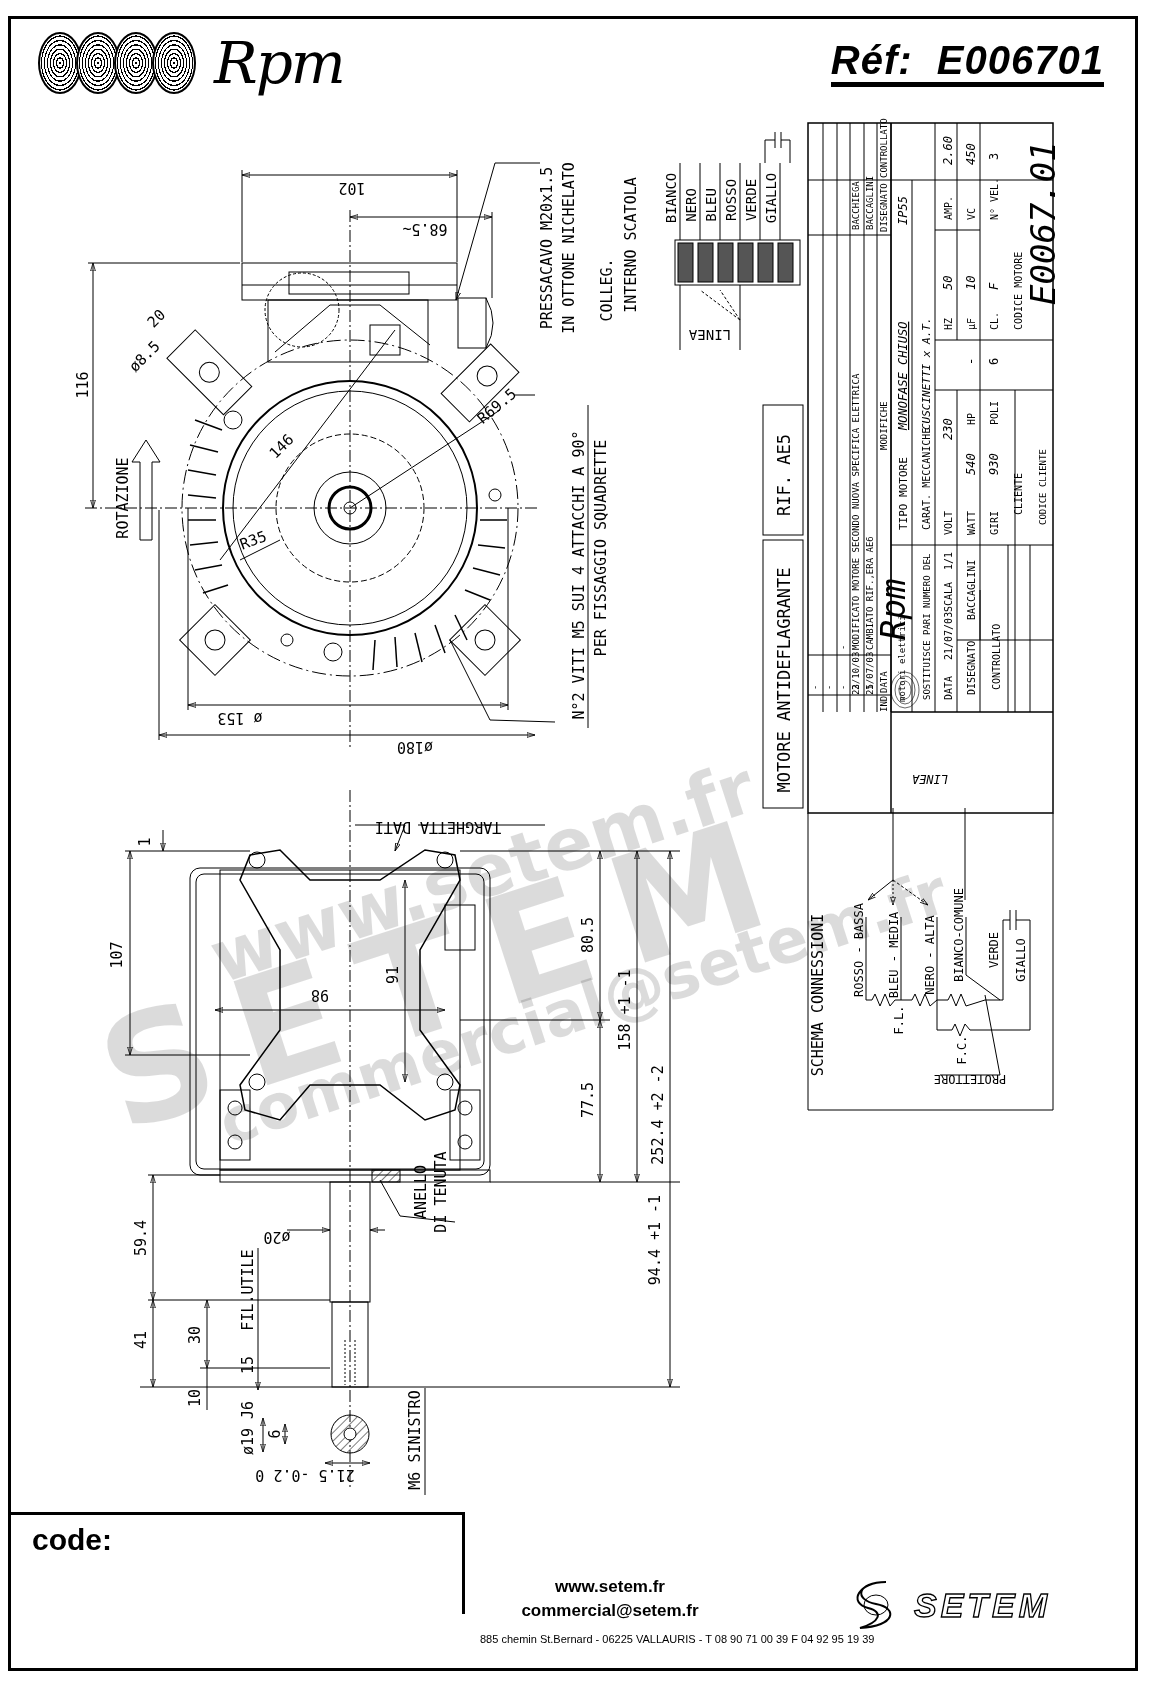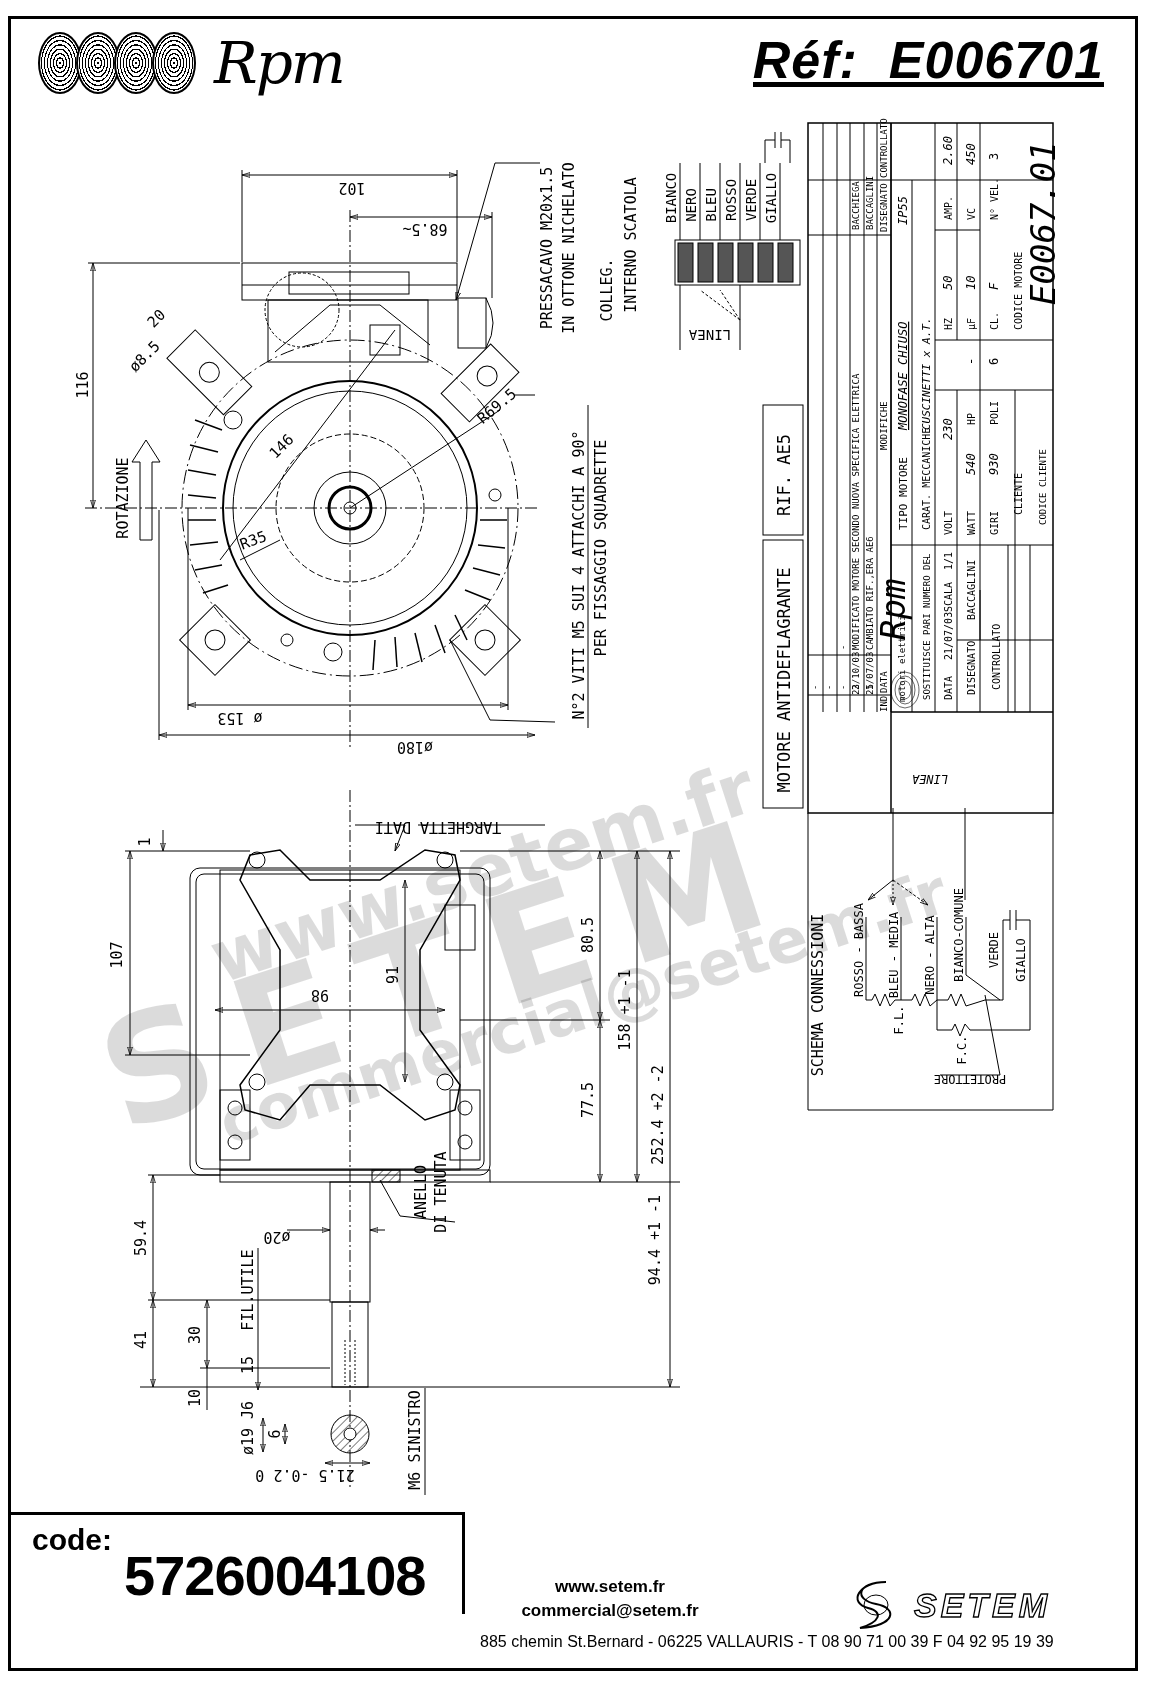--- a/index.html
+++ b/index.html
@@ -2,27 +2,27 @@
 <html><head>
 <meta charset="utf-8">
 <style>
   html,body{margin:0;padding:0;background:#fff;}
   body{width:1154px;height:1683px;position:relative;overflow:hidden;font-family:"Liberation Sans",sans-serif;color:#000;}
   .sheet{position:absolute;left:8px;top:16px;width:1130px;height:1655px;border:3px solid #000;box-sizing:border-box;}
   .hdr-logo{position:absolute;left:38px;top:28px;height:70px;display:flex;align-items:center;}
   .coils{display:flex;}
   .coil{width:44px;height:62px;border-radius:50%/50%;background:repeating-radial-gradient(ellipse at center,#000 0 1px,#fff 1px 3px);margin-right:-6px;border:2px solid #000;box-sizing:border-box;}
   .rpm{font-family:"DejaVu Serif",serif;font-style:italic;font-size:58px;margin-left:24px;letter-spacing:-2px;}
-  .ref{position:absolute;right:50px;top:38px;font-size:52px;font-weight:bold;font-style:italic;border-bottom:5px solid #000;line-height:44px;letter-spacing:1px;}
+  .ref{position:absolute;right:50px;top:38px;font-size:40px;font-weight:bold;font-style:italic;border-bottom:5px solid #000;line-height:44px;letter-spacing:1px;}
   svg text{font-family:"DejaVu Sans Mono",monospace;}
   .footer-code{position:absolute;left:8px;top:1512px;width:457px;height:102px;border-top:3px solid #000;border-right:3px solid #000;box-sizing:border-box;}
   .code-label{position:absolute;left:24px;top:8px;font-size:30px;font-weight:bold;}
   .code-value{position:absolute;left:116px;top:28px;font-size:56px;font-weight:bold;letter-spacing:-1px;}
   .footer-contact{position:absolute;left:470px;top:1575px;width:280px;text-align:center;font-size:17px;font-weight:bold;line-height:24px;}
-  .footer-addr{position:absolute;left:480px;top:1633px;font-size:16px;white-space:nowrap;}
+  .footer-addr{position:absolute;left:480px;top:1633px;font-size:11px;white-space:nowrap;}
   .setem-logo{position:absolute;left:846px;top:1578px;display:flex;align-items:center;}
   .setem-swirl{width:62px;height:54px;}
   .setem-word{font-size:34px;font-weight:bold;font-style:italic;color:#fff;-webkit-text-stroke:1.3px #000;letter-spacing:4px;margin-left:6px;}
   .watermark{position:absolute;pointer-events:none;font-weight:bold;color:rgba(0,0,0,0.14);white-space:nowrap;transform-origin:left top;font-family:"DejaVu Sans",sans-serif;}
 </style>
 </head>
 <body>
 
 <div class="sheet"></div>
 
@@ -431,21 +431,20 @@
     <text x="970" y="1085" text-anchor="middle" transform="rotate(180 970 1080)">PROTETTORE</text>
   </g>
 </svg>
 
 <div class="watermark" style="left:200px;top:920px;font-size:72px;transform:rotate(-18deg);">www.setem.fr</div>
 <div class="watermark" style="left:80px;top:1000px;font-size:150px;transform:rotate(-18deg);letter-spacing:30px;">SETEM</div>
 <div class="watermark" style="left:210px;top:1090px;font-size:62px;transform:rotate(-18deg);">commercial@setem.fr</div>
 
 <div class="footer-code">
   <span class="code-label">code:</span>
-  <span class="code-value">5726004108</span>
 </div>
 <div class="footer-contact">
   <div>www.setem.fr</div>
   <div>commercial@setem.fr</div>
 </div>
 <div class="footer-addr">885 chemin St.Bernard  -  06225 VALLAURIS  -  T 08 90 71 00 39   F 04 92 95 19 39</div>
 <div class="setem-logo">
   <svg class="setem-swirl" viewBox="0 0 62 54">
     <path d="M40 4 C10 4 8 22 30 26 C52 30 50 48 14 50 C34 44 38 34 22 30 C2 25 12 4 40 4 Z" fill="none" stroke="#000" stroke-width="2"></path>
     <ellipse cx="30" cy="27" rx="12" ry="10" fill="none" stroke="#000" stroke-width="1"></ellipse>

